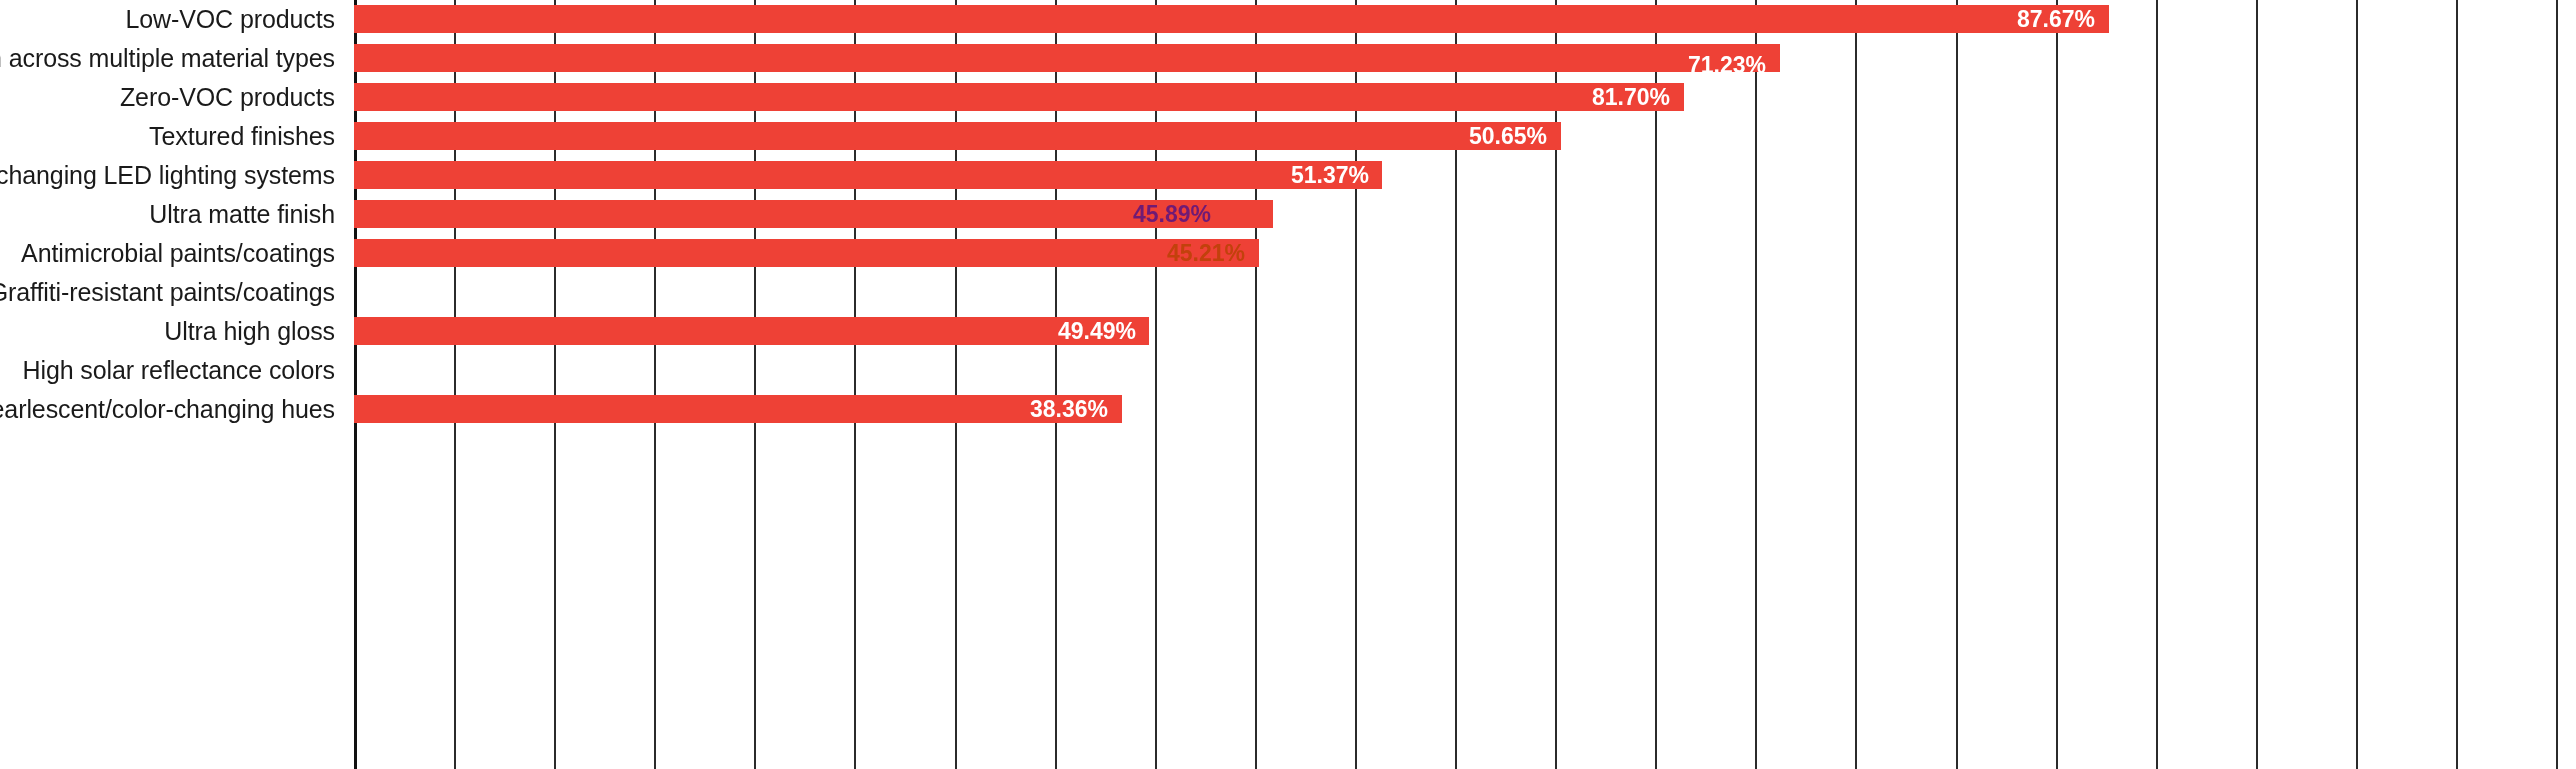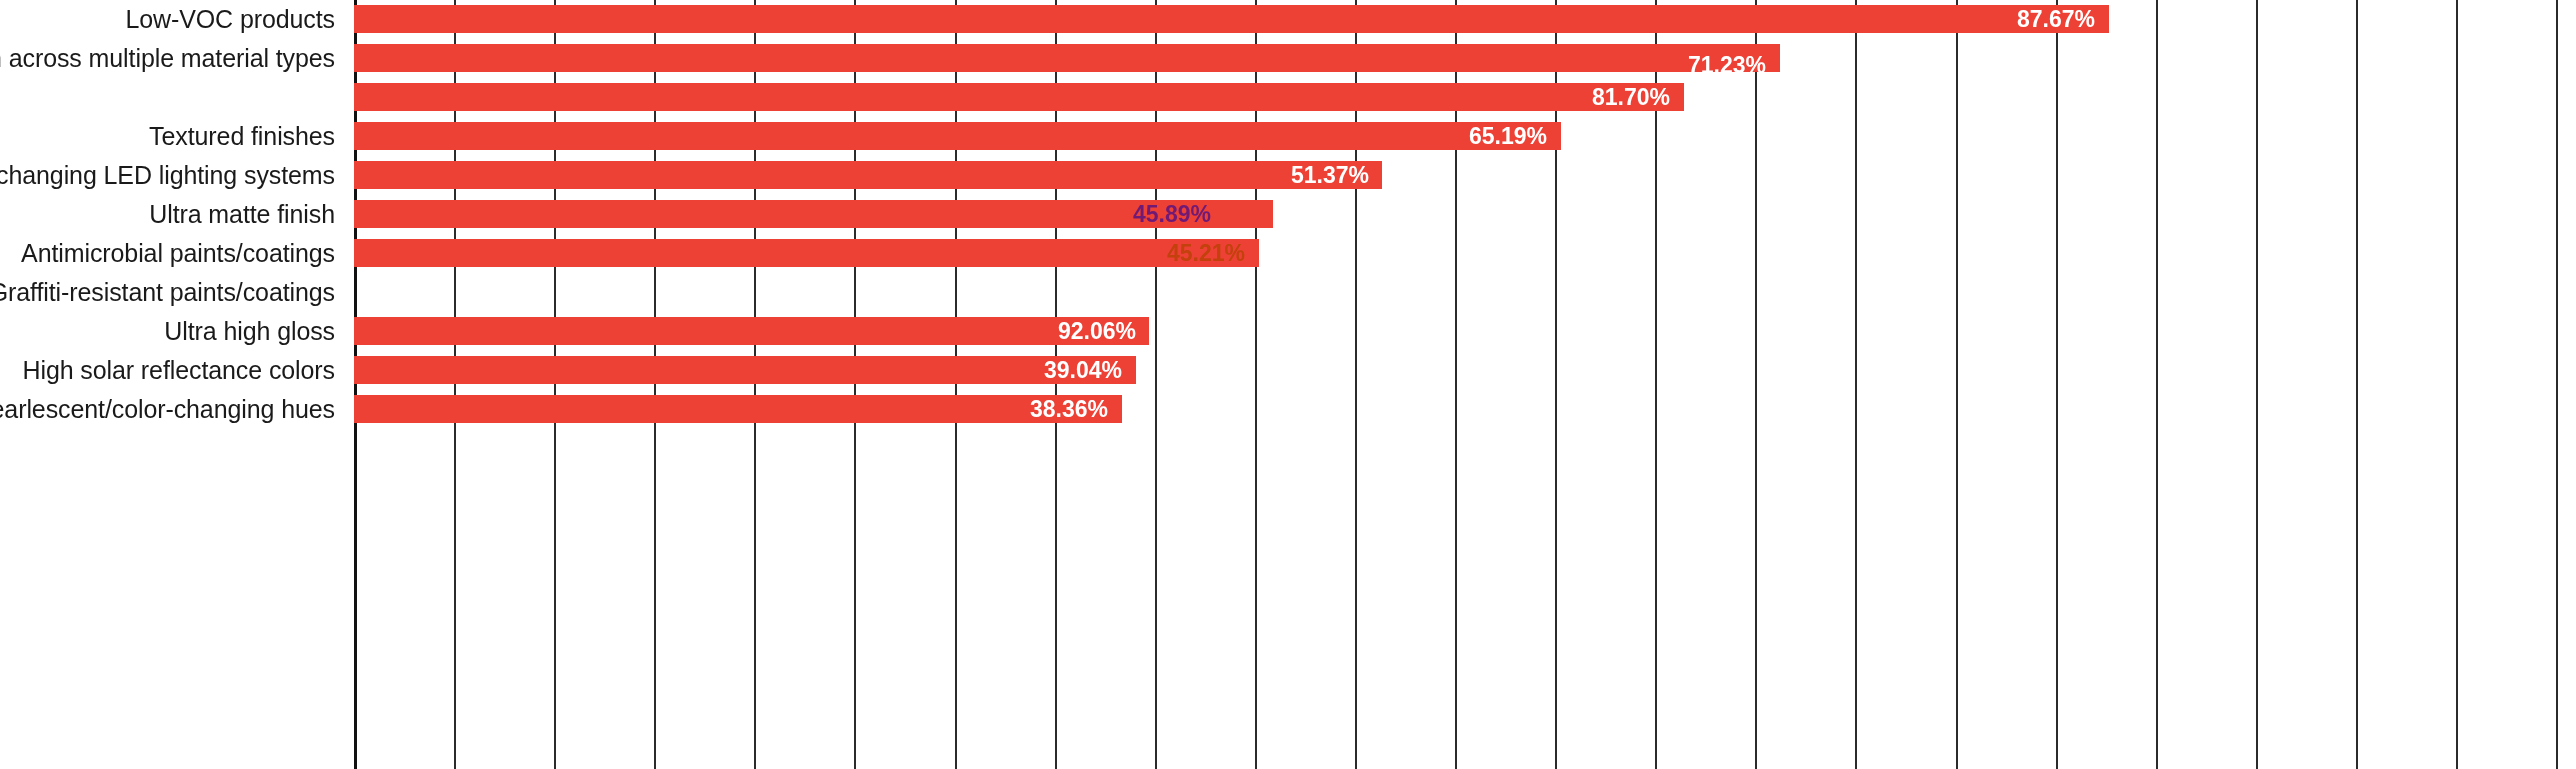--- a/index.html
+++ b/index.html
@@ -124,30 +124,31 @@
         </div>
       </div>
       <div class="row">
         <div class="cat-label">Color match across multiple material types</div>
         <div class="bar-track">
           <div class="bar" style="width: 1426px; background: rgb(238, 65, 54);"></div>
           <div class="bar-value" style="left: 1412px; transform: translateX(-100%); color: rgb(255, 255, 255); margin-top: 7px;">71.23%</div>
         </div>
       </div>
       <div class="row">
+        <div class="cat-label">Zero-VOC products</div>
         <div class="bar-track">
           <div class="bar" style="width: 1330px; background: rgb(238, 65, 54);"></div>
           <div class="bar-value" style="left: 1316px; transform: translateX(-100%); color: rgb(255, 255, 255);">81.70%</div>
         </div>
       </div>
       <div class="row">
         <div class="cat-label">Textured finishes</div>
         <div class="bar-track">
           <div class="bar" style="width: 1207px; background: rgb(238, 65, 54);"></div>
-          <div class="bar-value" style="left: 1193px; transform: translateX(-100%); color: rgb(255, 255, 255);">65.19%</div>
+          <div class="bar-value" style="left: 1193px; transform: translateX(-100%); color: rgb(255, 255, 255);">50.65%</div>
         </div>
       </div>
       <div class="row">
         <div class="cat-label">Color-changing LED lighting systems</div>
         <div class="bar-track">
           <div class="bar" style="width: 1028px; background: rgb(238, 65, 54);"></div>
           <div class="bar-value" style="left: 1015px; transform: translateX(-100%); color: rgb(255, 255, 255);">51.37%</div>
         </div>
       </div>
       <div class="row">
@@ -164,29 +165,25 @@
           <div class="bar-value" style="left: 891px; transform: translateX(-100%); color: #c2410c;">45.21%</div>
         </div>
       </div>
       <div class="row">
         <div class="cat-label">Graffiti-resistant paints/coatings</div>
       </div>
       <div class="row">
         <div class="cat-label">Ultra high gloss</div>
         <div class="bar-track">
           <div class="bar" style="width: 795px; background: rgb(238, 65, 54);"></div>
-          <div class="bar-value" style="left: 782px; transform: translateX(-100%); color: rgb(255, 255, 255);">92.06%</div>
+          <div class="bar-value" style="left: 782px; transform: translateX(-100%); color: rgb(255, 255, 255);">49.49%</div>
         </div>
       </div>
       <div class="row">
         <div class="cat-label">High solar reflectance colors</div>
-        <div class="bar-track">
-          <div class="bar" style="width: 782px; background: rgb(238, 65, 54);"></div>
-          <div class="bar-value" style="left: 768px; transform: translateX(-100%); color: rgb(255, 255, 255);">39.04%</div>
-        </div>
       </div>
       <div class="row">
         <div class="cat-label">Iridescent/pearlescent/color-changing hues</div>
         <div class="bar-track">
           <div class="bar" style="width: 768px; background: rgb(238, 65, 54);"></div>
           <div class="bar-value" style="left: 754px; transform: translateX(-100%); color: rgb(255, 255, 255);">38.36%</div>
         </div>
       </div>
     </div>
 

